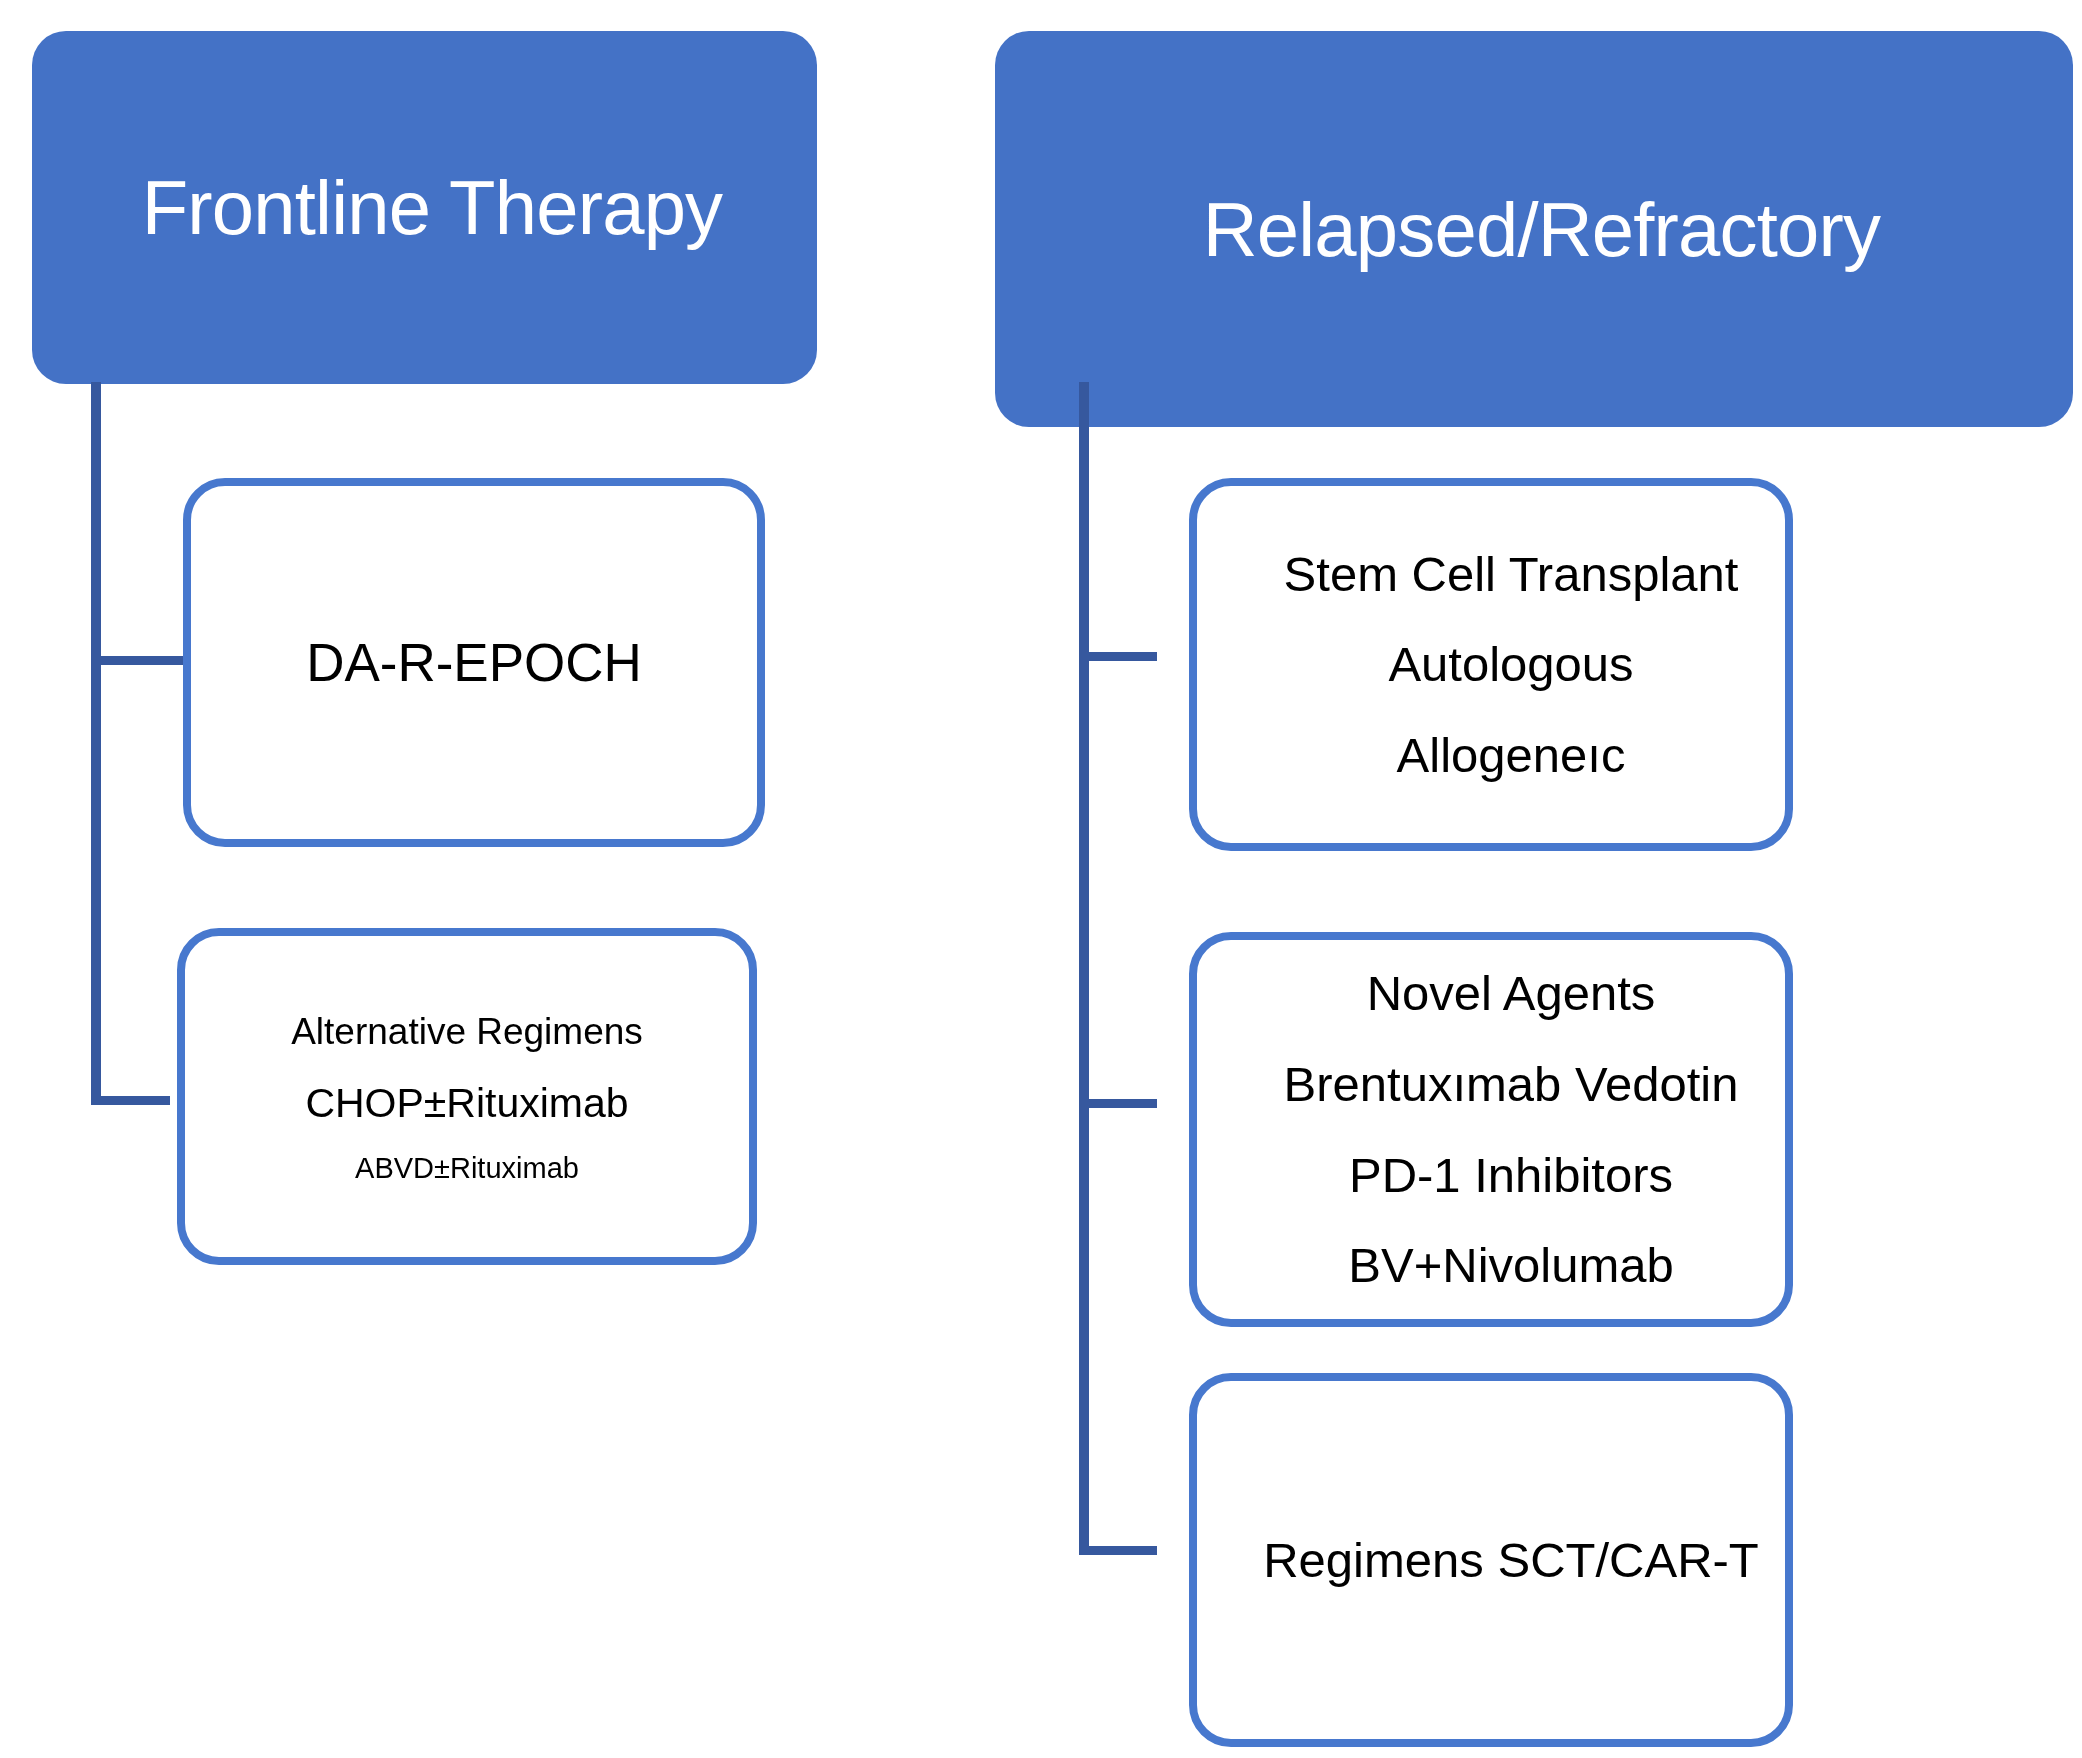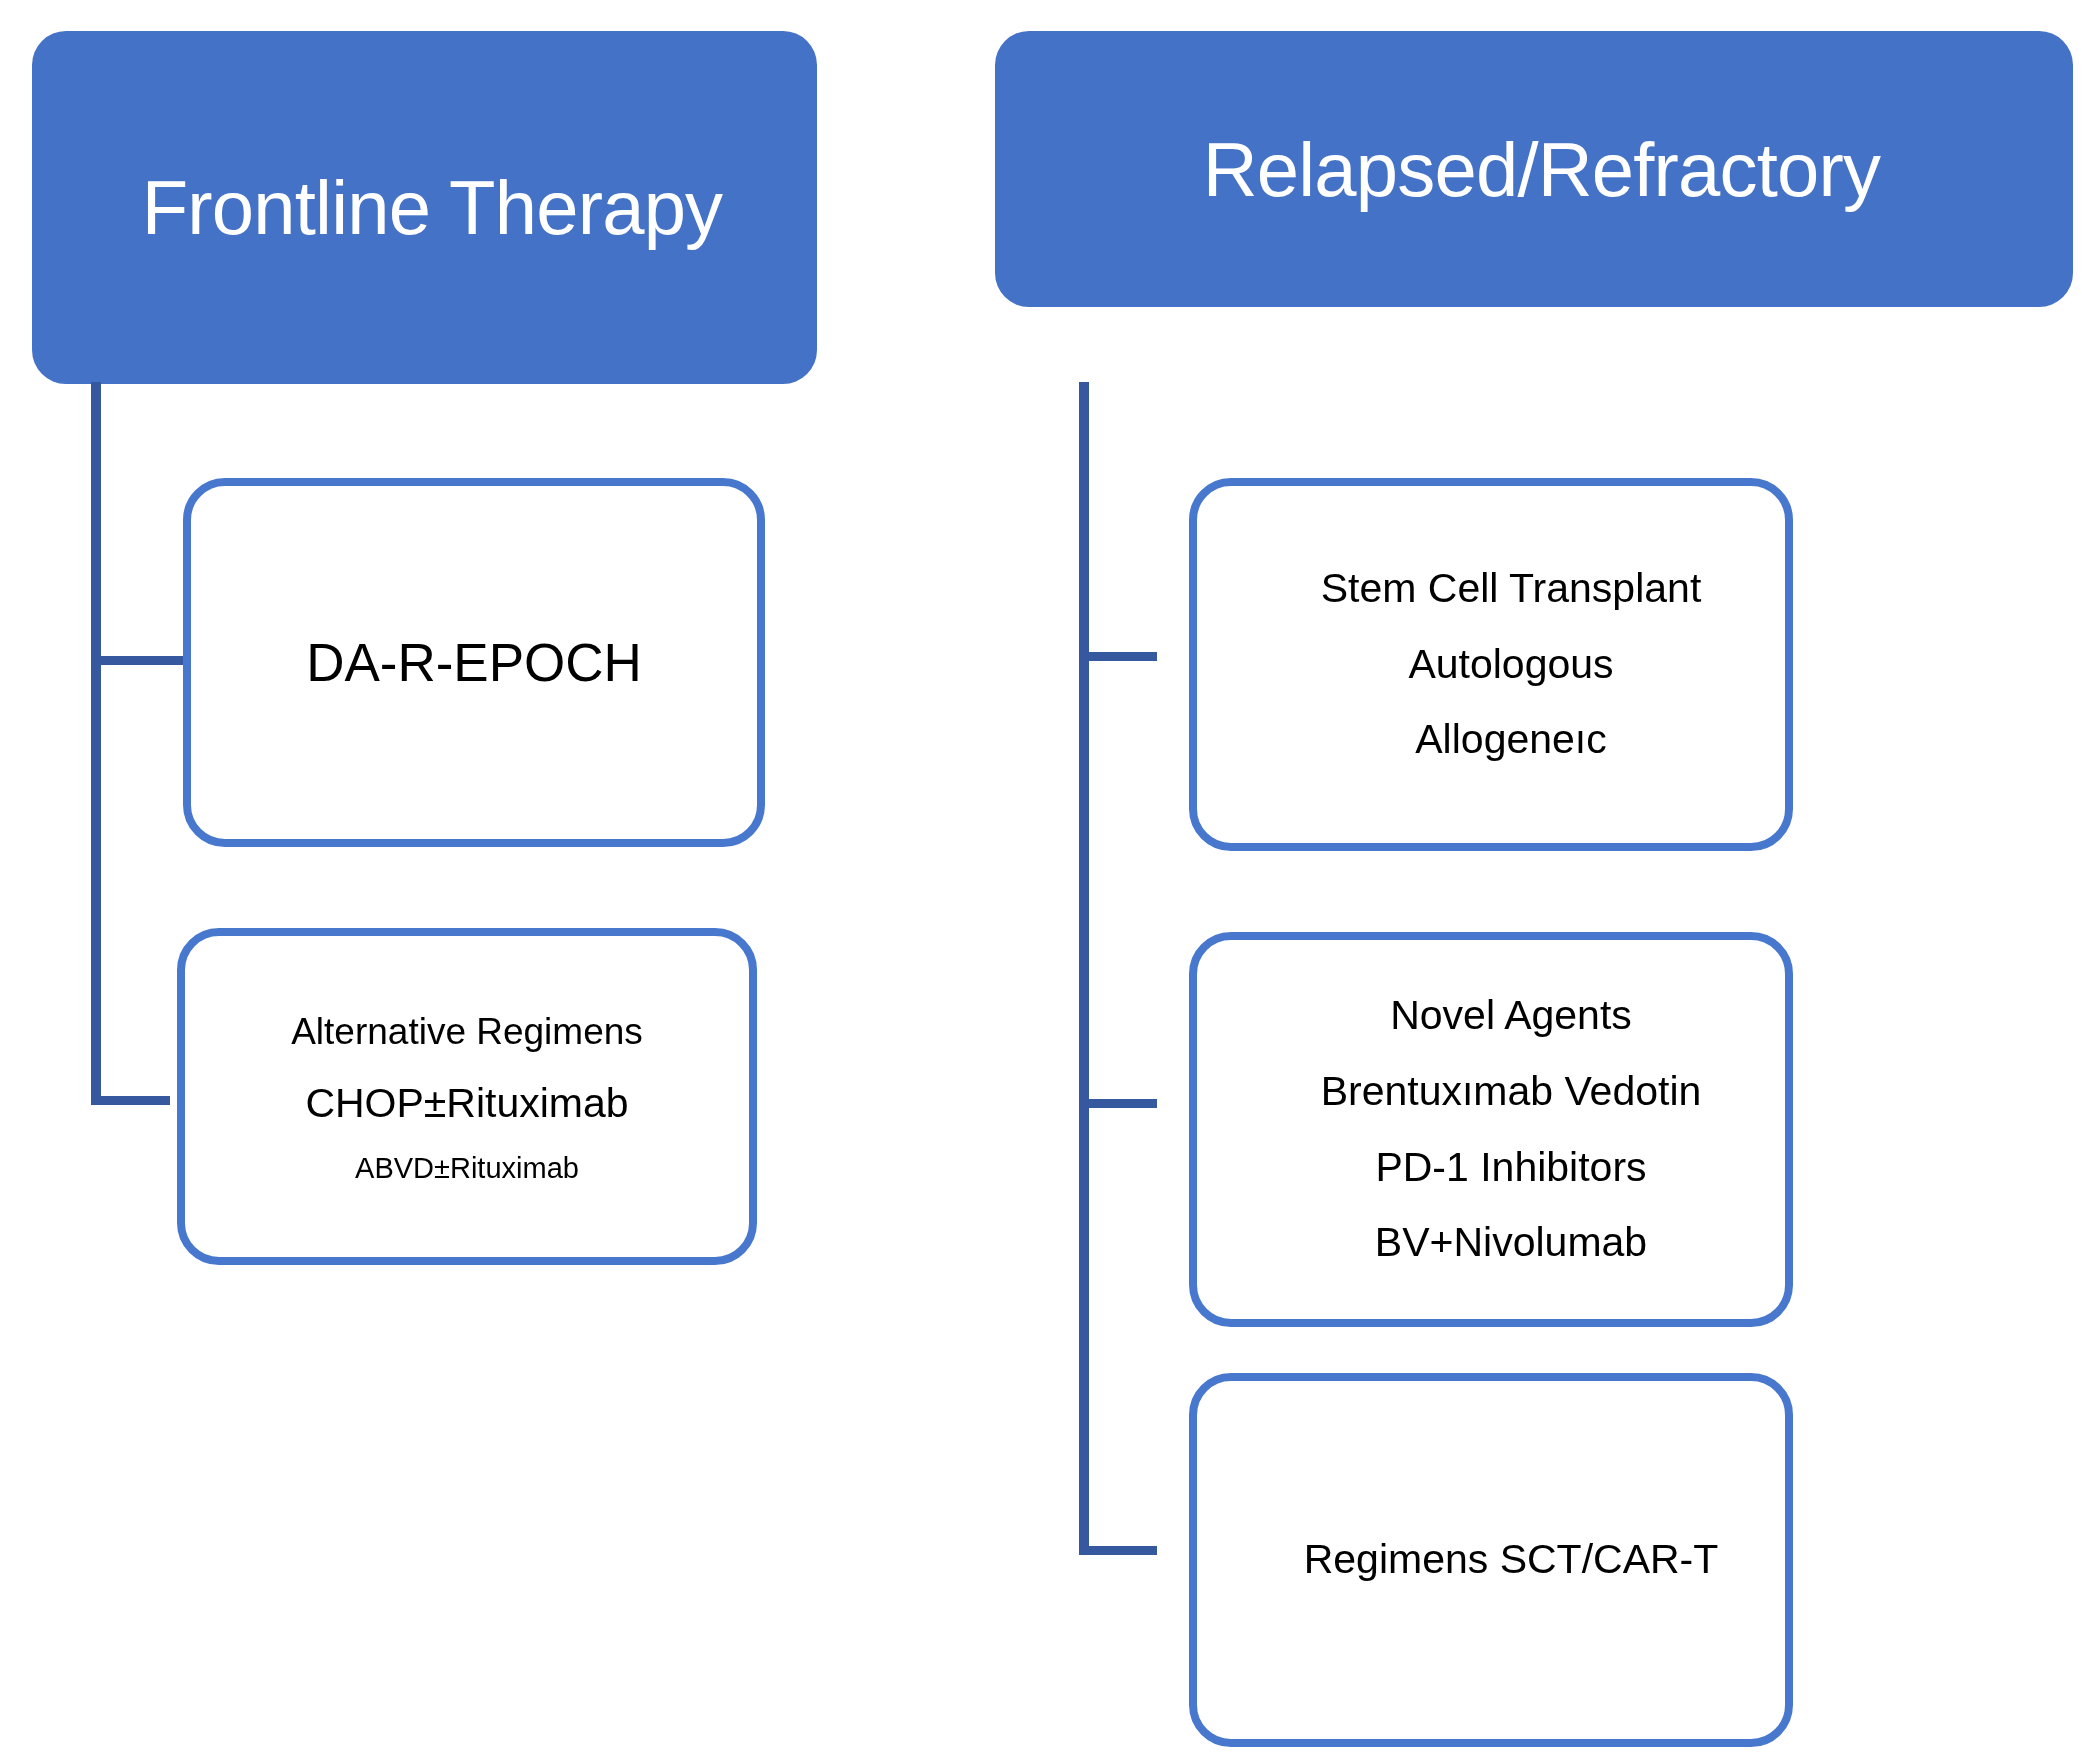--- a/index.html
+++ b/index.html
@@ -25,21 +25,21 @@
     display:flex;
     align-items:center;
     justify-content:center;
     color:var(--header-text);
     font-size:76px;
     letter-spacing:-0.8px;
     white-space:nowrap;
     padding-left:15px;
   }
   .header-frontline{left:32px;top:31px;width:770px;height:353px;}
-  .header-relapsed{left:995px;top:31px;width:1063px;height:276px;}
+  .header-relapsed{left:995px;top:31px;width:1063px;height:396px;}
   .child-box{
     position:absolute;
     background:#ffffff;
     border:8px solid var(--box-border);
     border-radius:42px;
     display:flex;
     flex-direction:column;
     align-items:center;
     justify-content:center;
     color:var(--body-text);
@@ -49,21 +49,21 @@
   .box-darepoch{left:183px;top:478px;width:582px;height:369px;}
   .box-altregimens{left:177px;top:928px;width:580px;height:337px;}
   .box-sct{left:1189px;top:478px;width:604px;height:373px;}
   .box-novel{left:1189px;top:932px;width:604px;height:395px;}
   .box-consider{left:1189px;top:1373px;width:604px;height:374px;}
   .line{line-height:1.85;white-space:nowrap;}
   .line-xl{font-size:53px;line-height:1.2;}
   .line-s{font-size:37px;}
   .line-m{font-size:41px;}
   .line-l{font-size:29px;}
-  .line-r{font-size:41px;margin-left:40px;}
+  .line-r{font-size:49px;margin-left:40px;}
   .connector{position:absolute;background:var(--connector);}
   .trunk-left{left:91px;top:382px;width:9.7px;height:723px;}
   .branch-left-1{left:91px;top:656px;width:94px;height:9px;}
   .branch-left-2{left:91px;top:1096px;width:79px;height:9px;}
   .trunk-right{left:1079px;top:382px;width:9.7px;height:1172px;}
   .branch-right-1{left:1079px;top:652px;width:78px;height:9px;}
   .branch-right-2{left:1079px;top:1099px;width:78px;height:9px;}
   .branch-right-3{left:1079px;top:1546px;width:78px;height:9px;}
 </style>
 </head>

